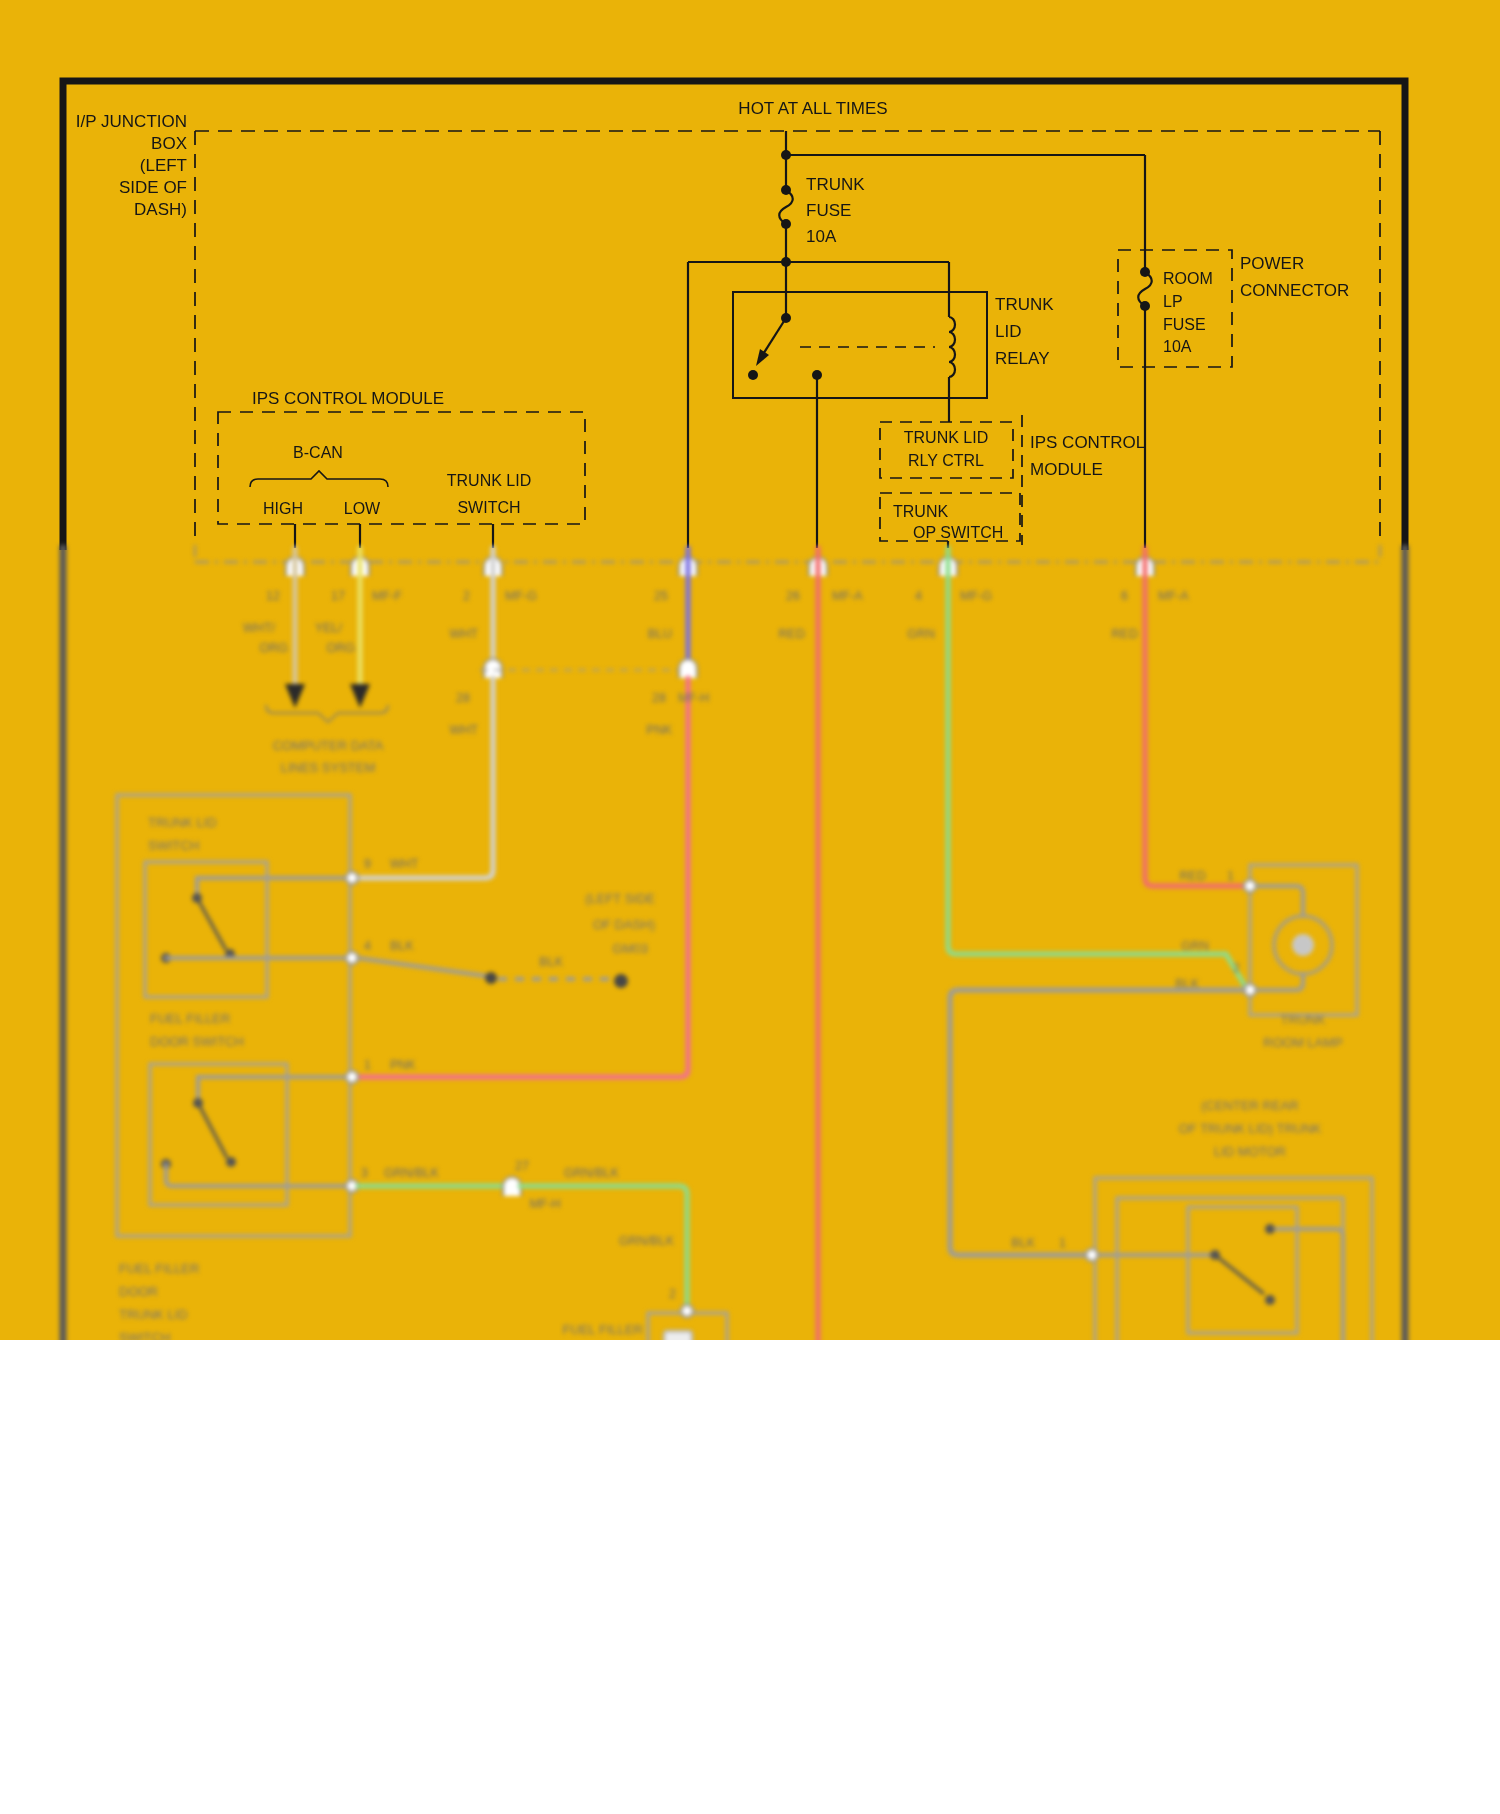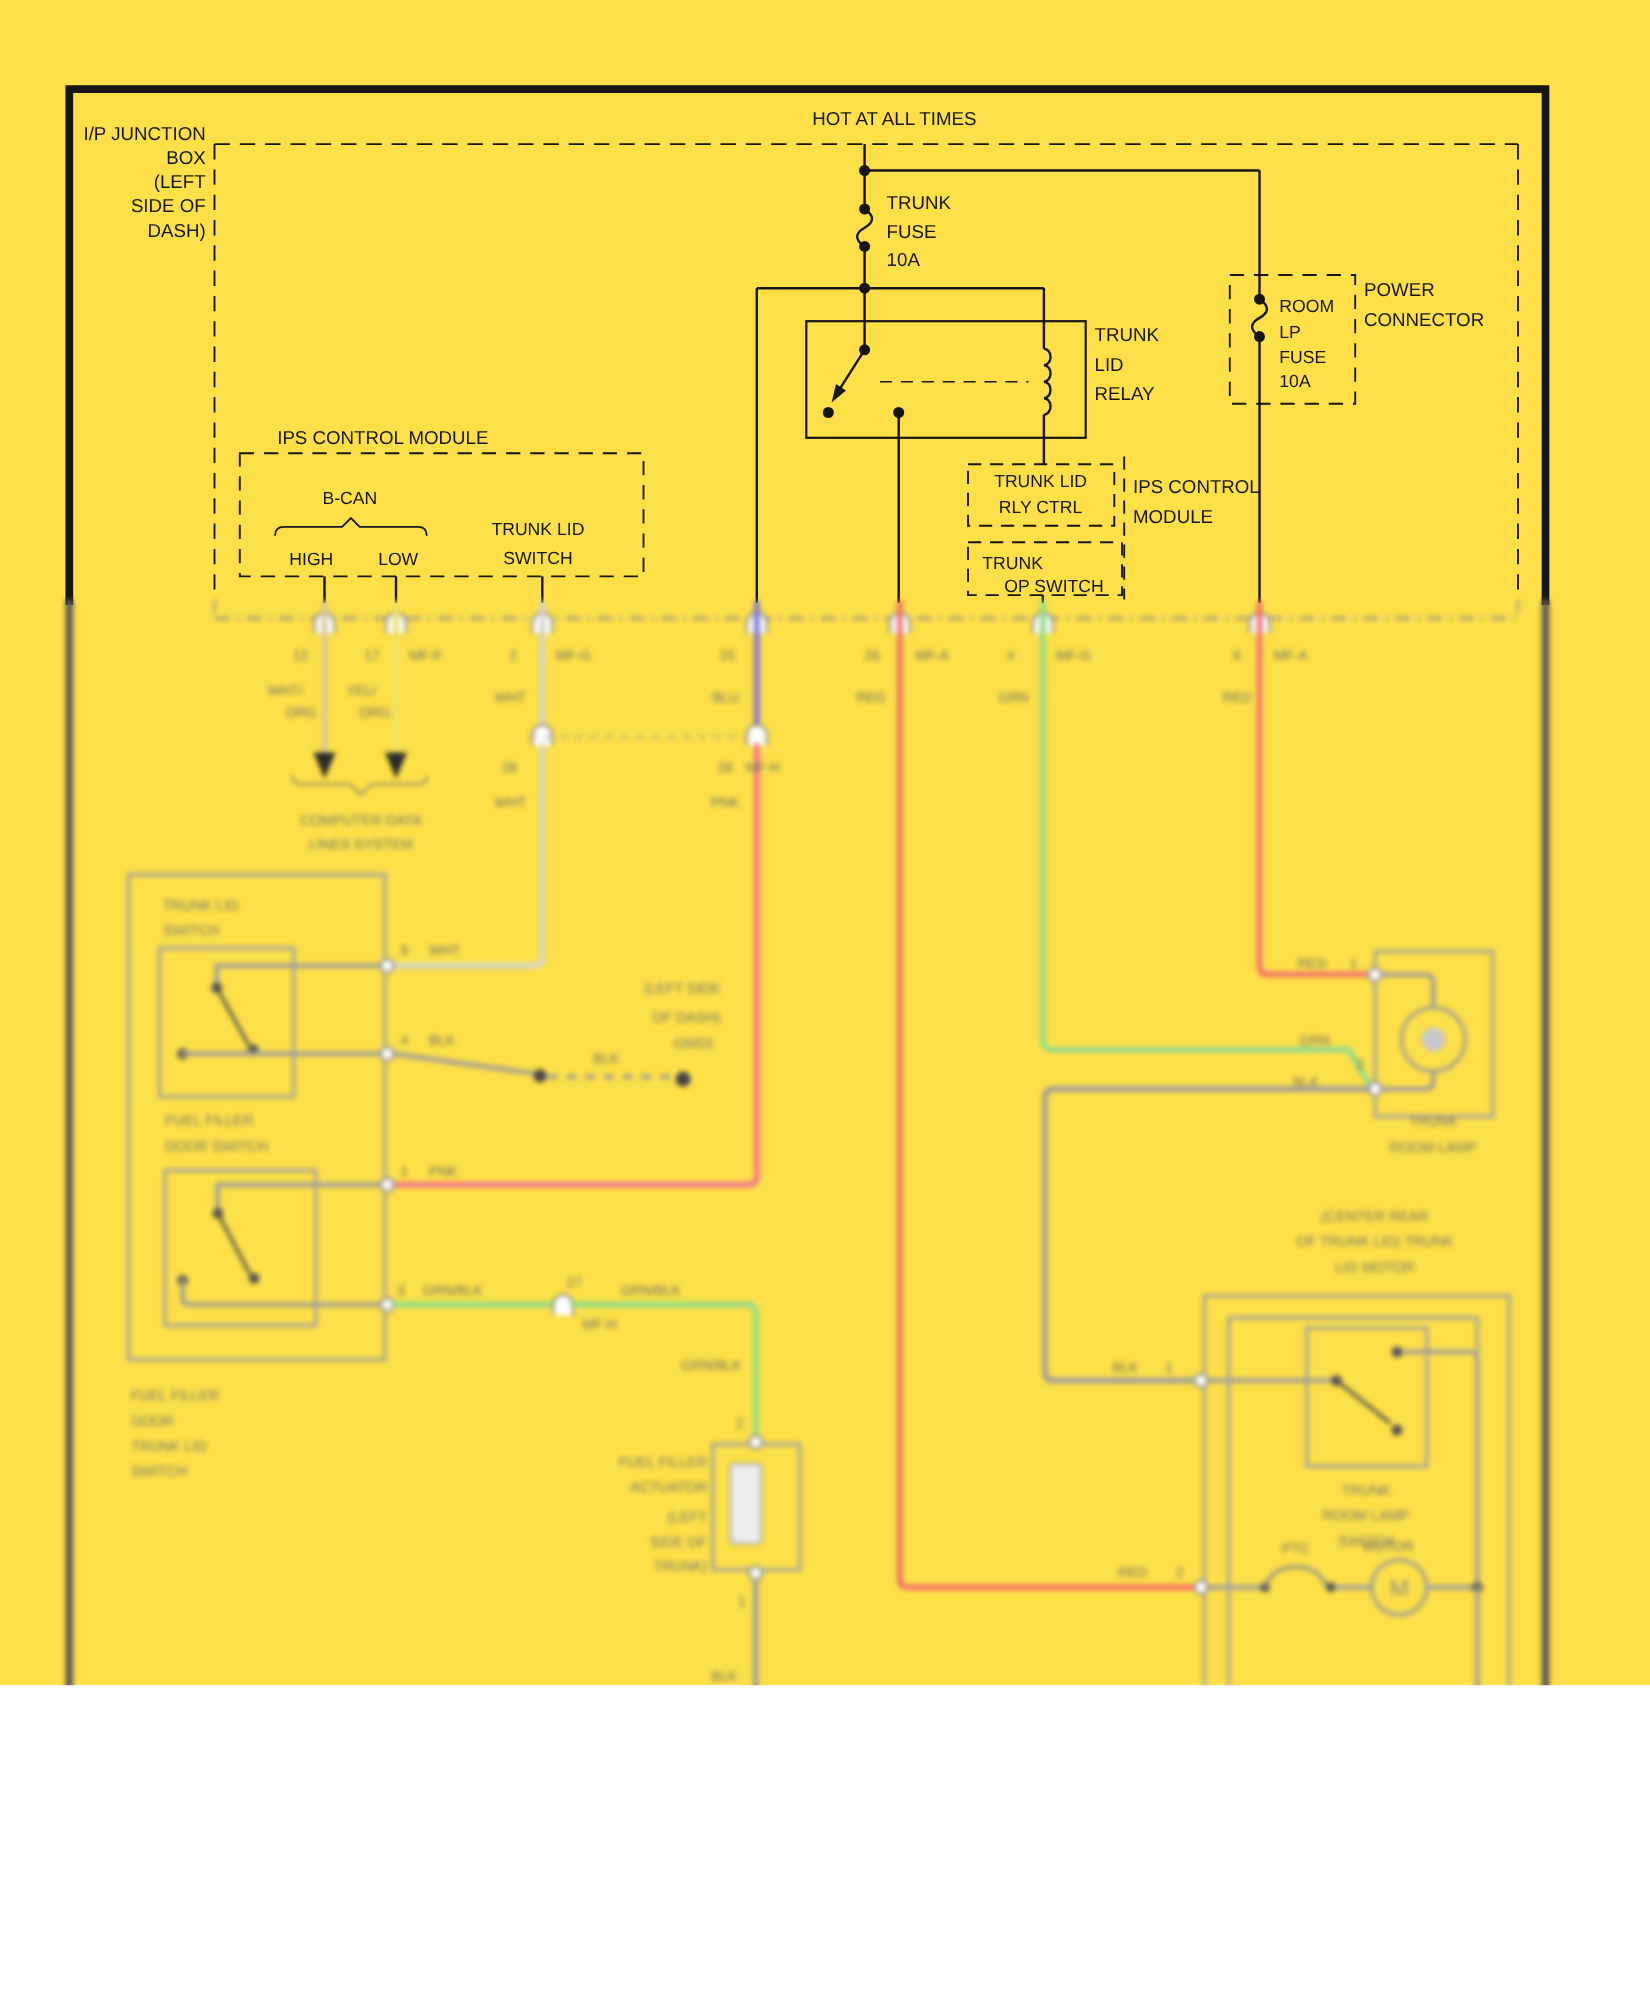--- a/index.html
+++ b/index.html
@@ -1,16 +1,16 @@
 <!DOCTYPE html>
 <html><head>
 <meta charset="utf-8">
 <style>
   html,body{margin:0;padding:0;background:#ffffff;}
-  #page{position:relative;width:1500px;height:1532px;background:#fde047;}
+  #page{position:relative;width:1500px;height:1340px;background:#eab308;}
   svg{display:block;}
   text{font-family:"Liberation Sans","DejaVu Sans",sans-serif;}
   .tt{font-size:17px;fill:#161616;}
   .tm{font-size:16px;fill:#161616;}
   .bt{font-size:13px;fill:#757575;}
   .bp{font-size:12.5px;fill:#6e6e6e;}
   .bw{font-size:13px;fill:#8b8b8b;}
   .blurred{filter:blur(2.2px);}
   .wire{fill:none;stroke-linecap:round;}
   .thin{fill:none;stroke:#161616;}

